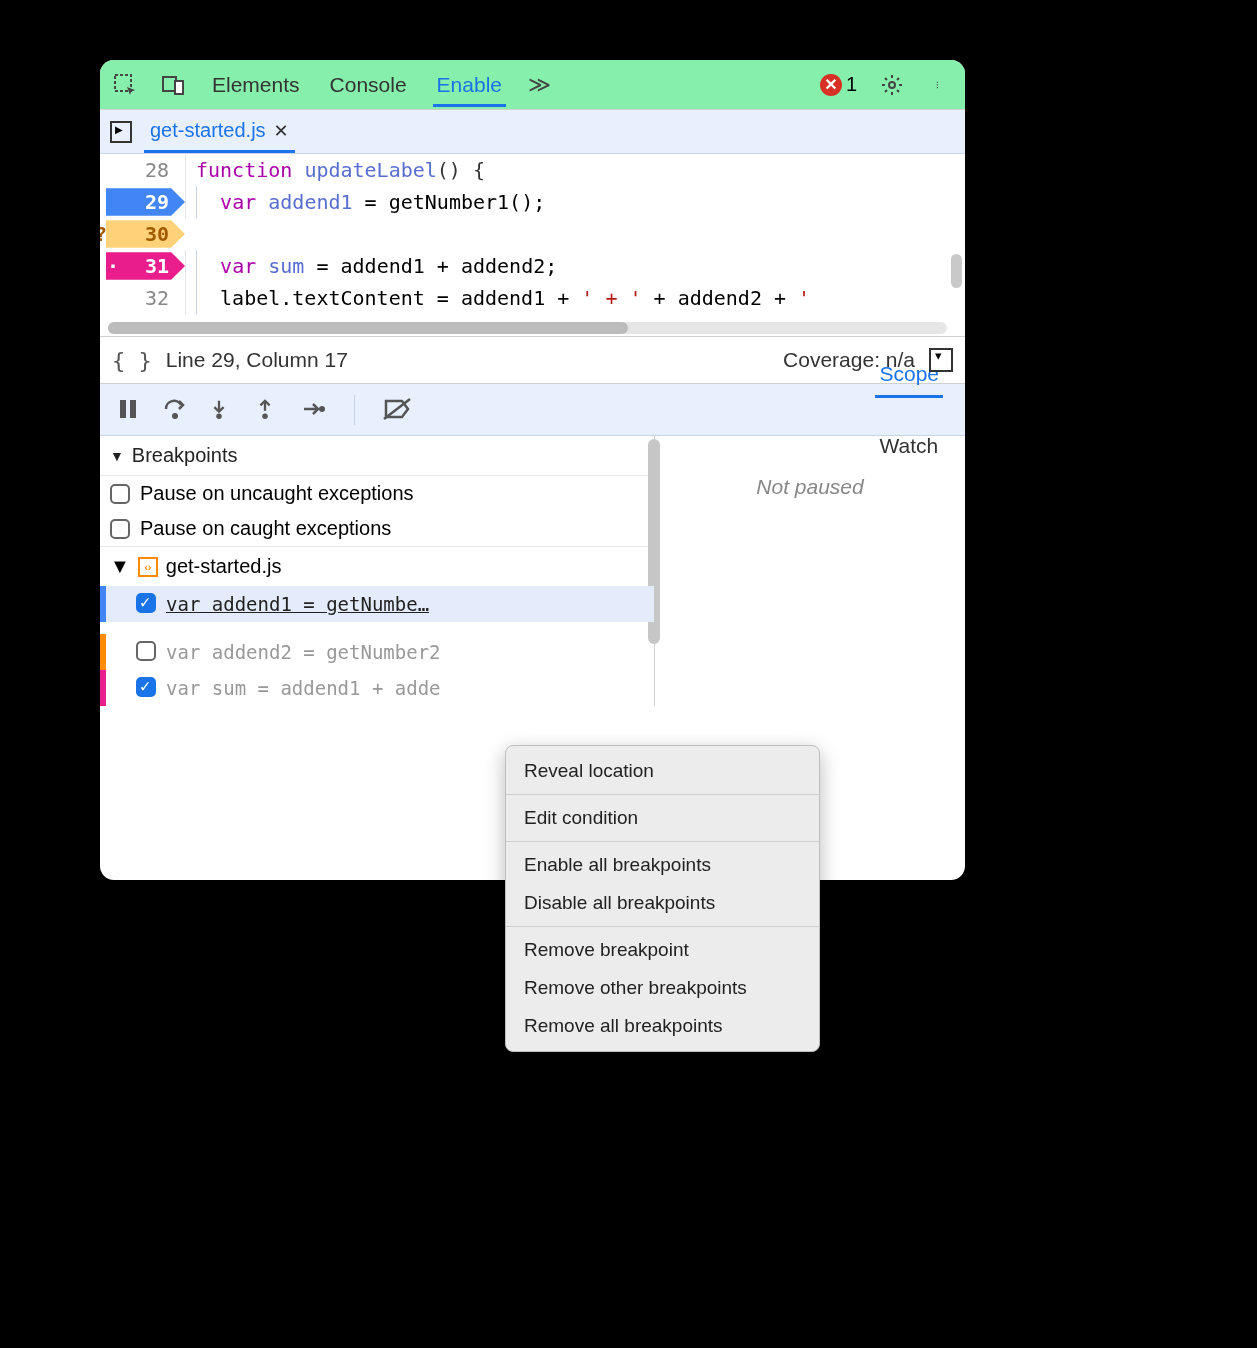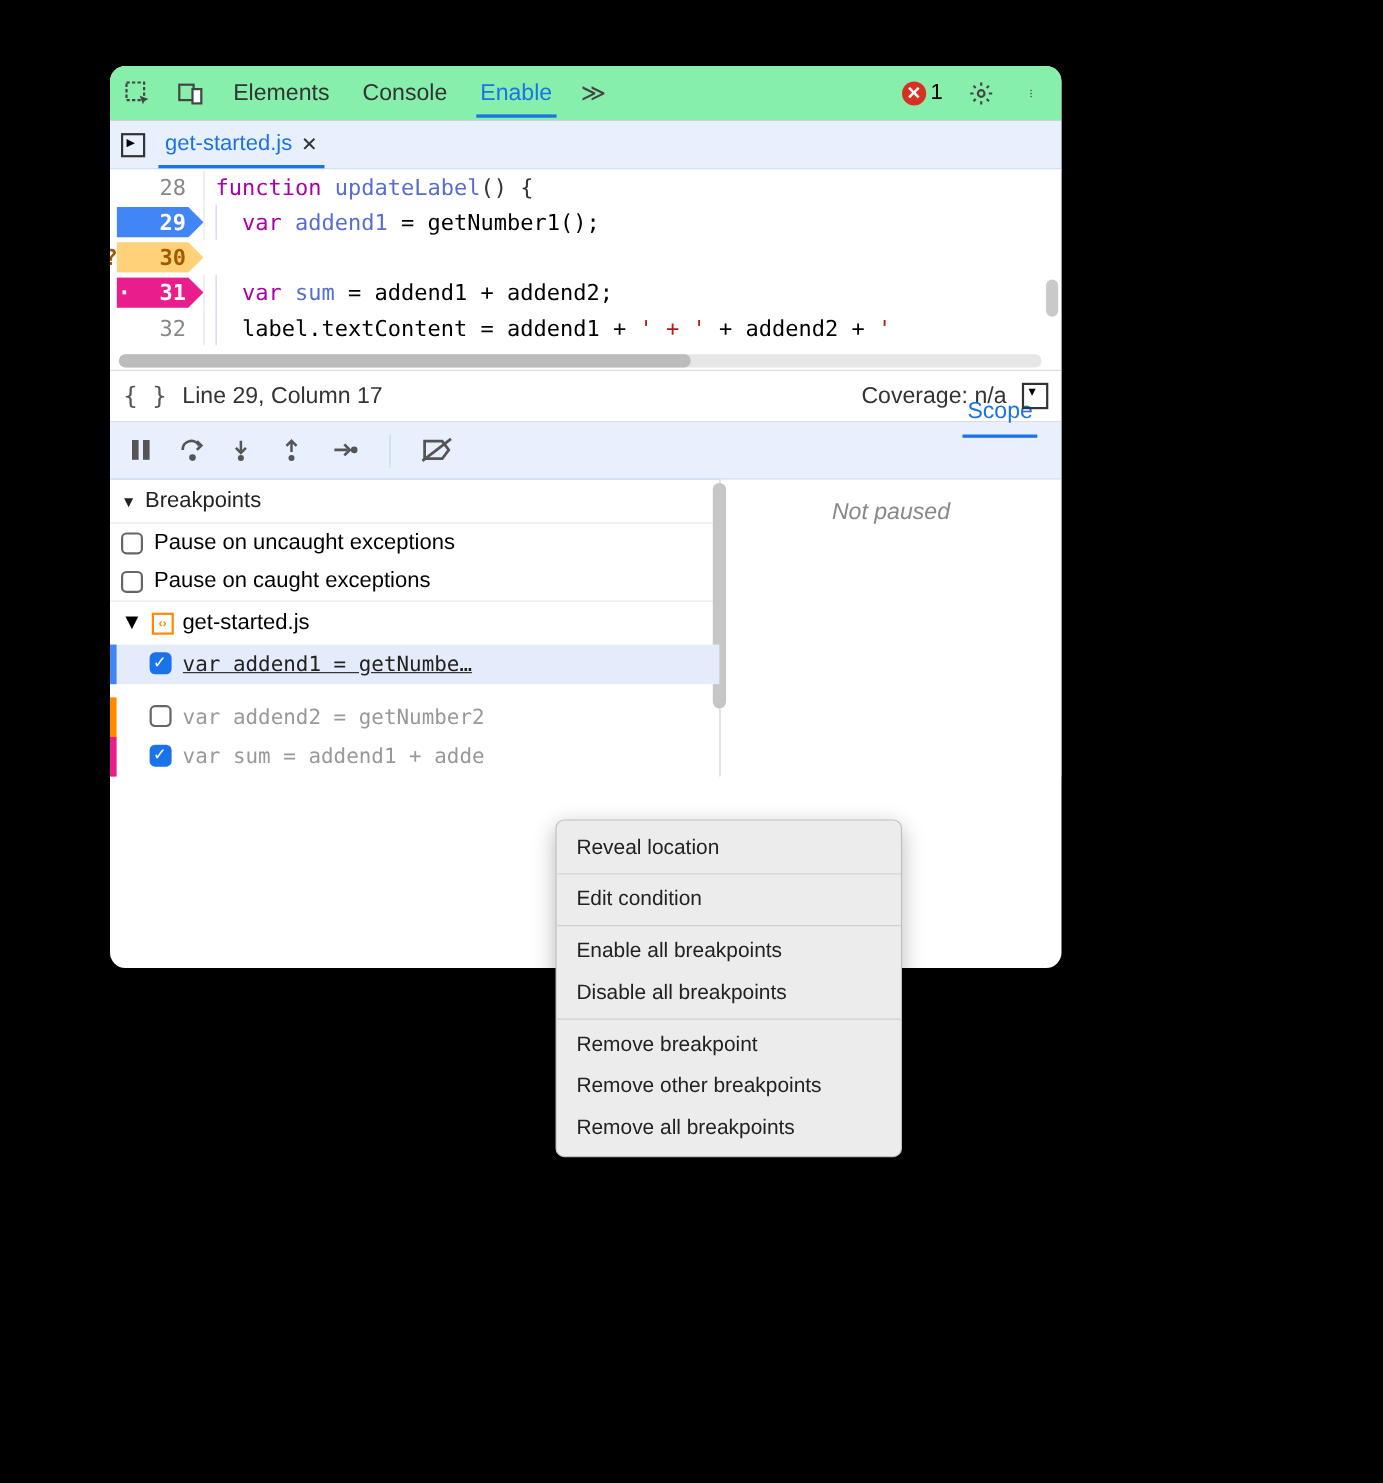--- a/index.html
+++ b/index.html
@@ -75,21 +75,21 @@
 .statusrow .collapse-icon:after{content:"▾";position:absolute;left:4px;top:-2px;font-size:13px;}
 .debug-tabs{height:52px;background:#e8f0fe;display:flex;align-items:center;border-bottom:1px solid #c7d3e8;}
 .dbg-btns{display:flex;gap:20px;padding:0 16px;align-items:center;}
 .dbg-ico{width:26px;height:26px;color:#555;}
 .dbg-divider{width:1px;height:30px;background:#c7d3e8;margin:0 8px;}
 .right-tabs{margin-left:auto;display:flex;gap:24px;padding-right:22px;flex-direction:column;}
 .rt{font-size:21px;color:#333;padding:12px 4px;}
 .rt.active{color:#1a73e8;border-bottom:3px solid #1a73e8;padding-bottom:9px;}
 .bottom-split{display:flex;}
 .left-pane{width:555px;border-right:1px solid #d0d0d0; position:relative;}
-.right-pane{flex:1;background:#fff;}
+.right-pane{flex:1;background:#fff;margin-top:21px;}
 .np{font-style:italic;color:#888;font-size:21px;text-align:center;padding:18px;}
 .section-header{display:flex;align-items:center;gap:8px;padding:8px 10px;font-size:20px;color:#222;border-bottom:1px solid #e8e8e8;}
 .section-header .arr{font-size:14px;}
 .chk-row{display:flex;align-items:center;gap:10px;padding:6px 10px;font-size:20px;}
 .chk{width:20px;height:20px;border:2px solid #666;border-radius:5px;display:inline-block;flex-shrink:0;}
 .chk.on{background:#1a73e8;border-color:#1a73e8;position:relative;}
 .chk.on:after{content:"✓";color:#fff;position:absolute;left:2px;top:-3px;font-size:17px;font-weight:bold;}
 .file-group{display:flex;align-items:center;gap:8px;padding:8px 10px;font-size:20px;border-top:1px solid #e8e8e8;}
 .file-ico{width:20px;height:20px;border:2px solid #ff8a00;color:#ff8a00;display:flex;align-items:center;justify-content:center;font-size:11px;font-weight:bold;}
 .bp-item{display:flex;align-items:flex-start;gap:10px;padding:7px 6px 7px 30px;font-family:ui-monospace,Menlo,monospace;font-size:19px;position:relative;border-left:6px solid transparent;}

